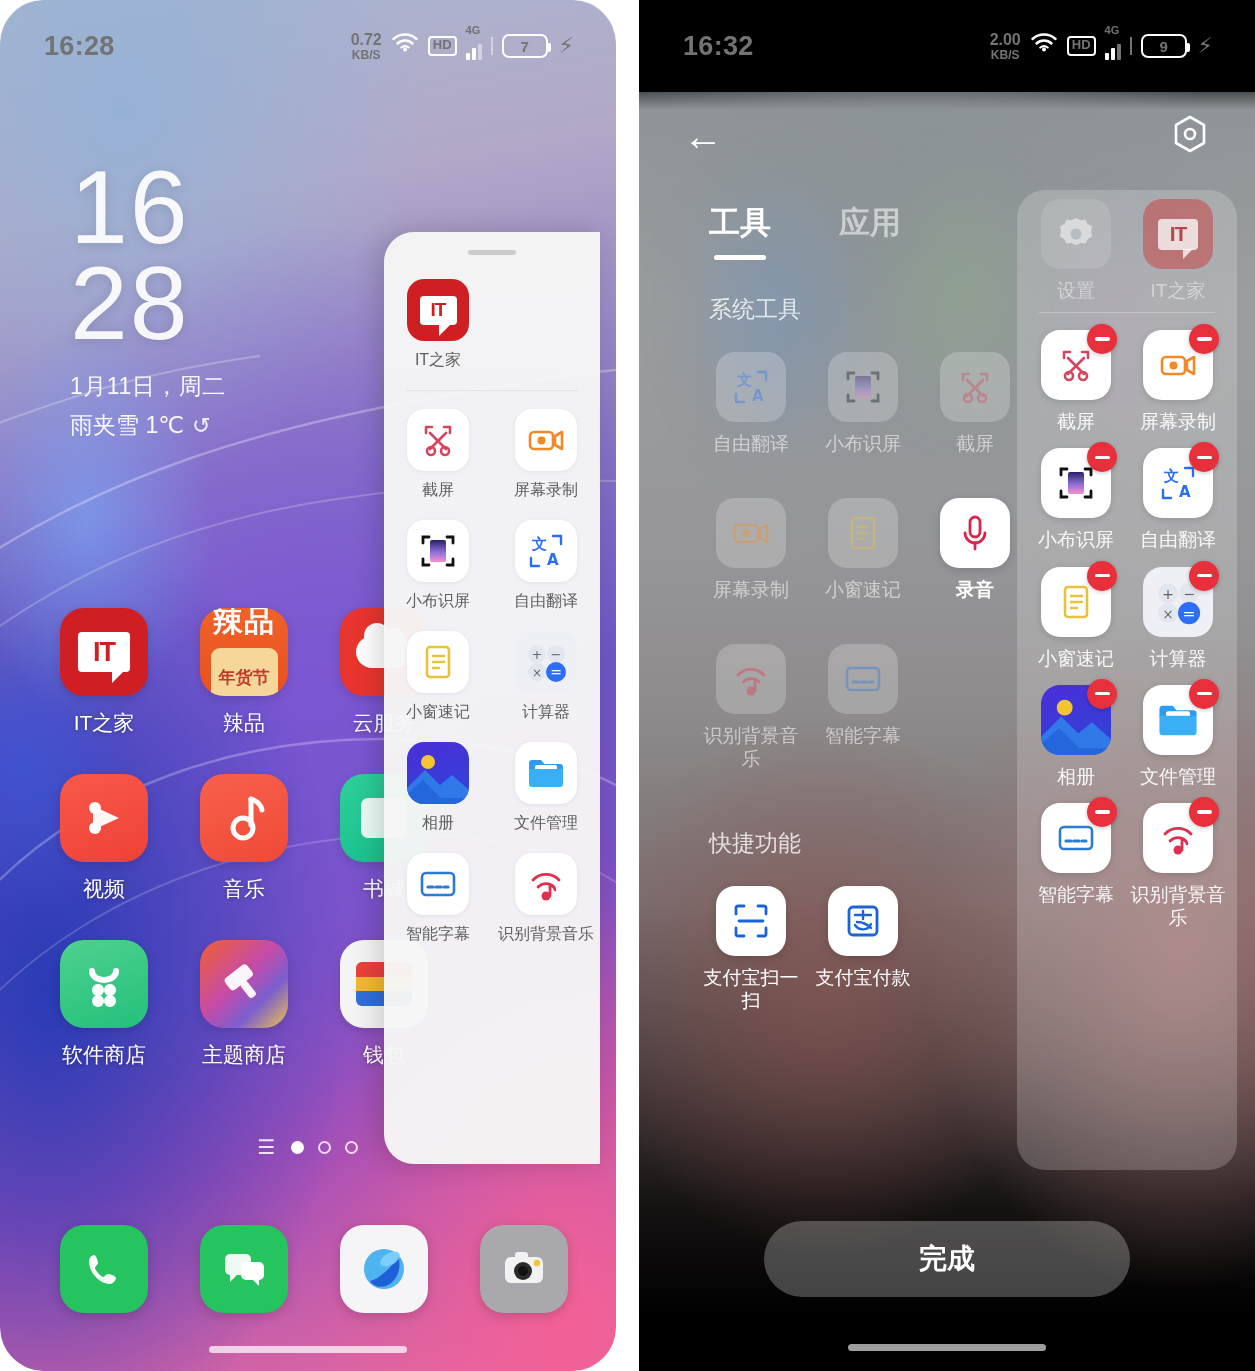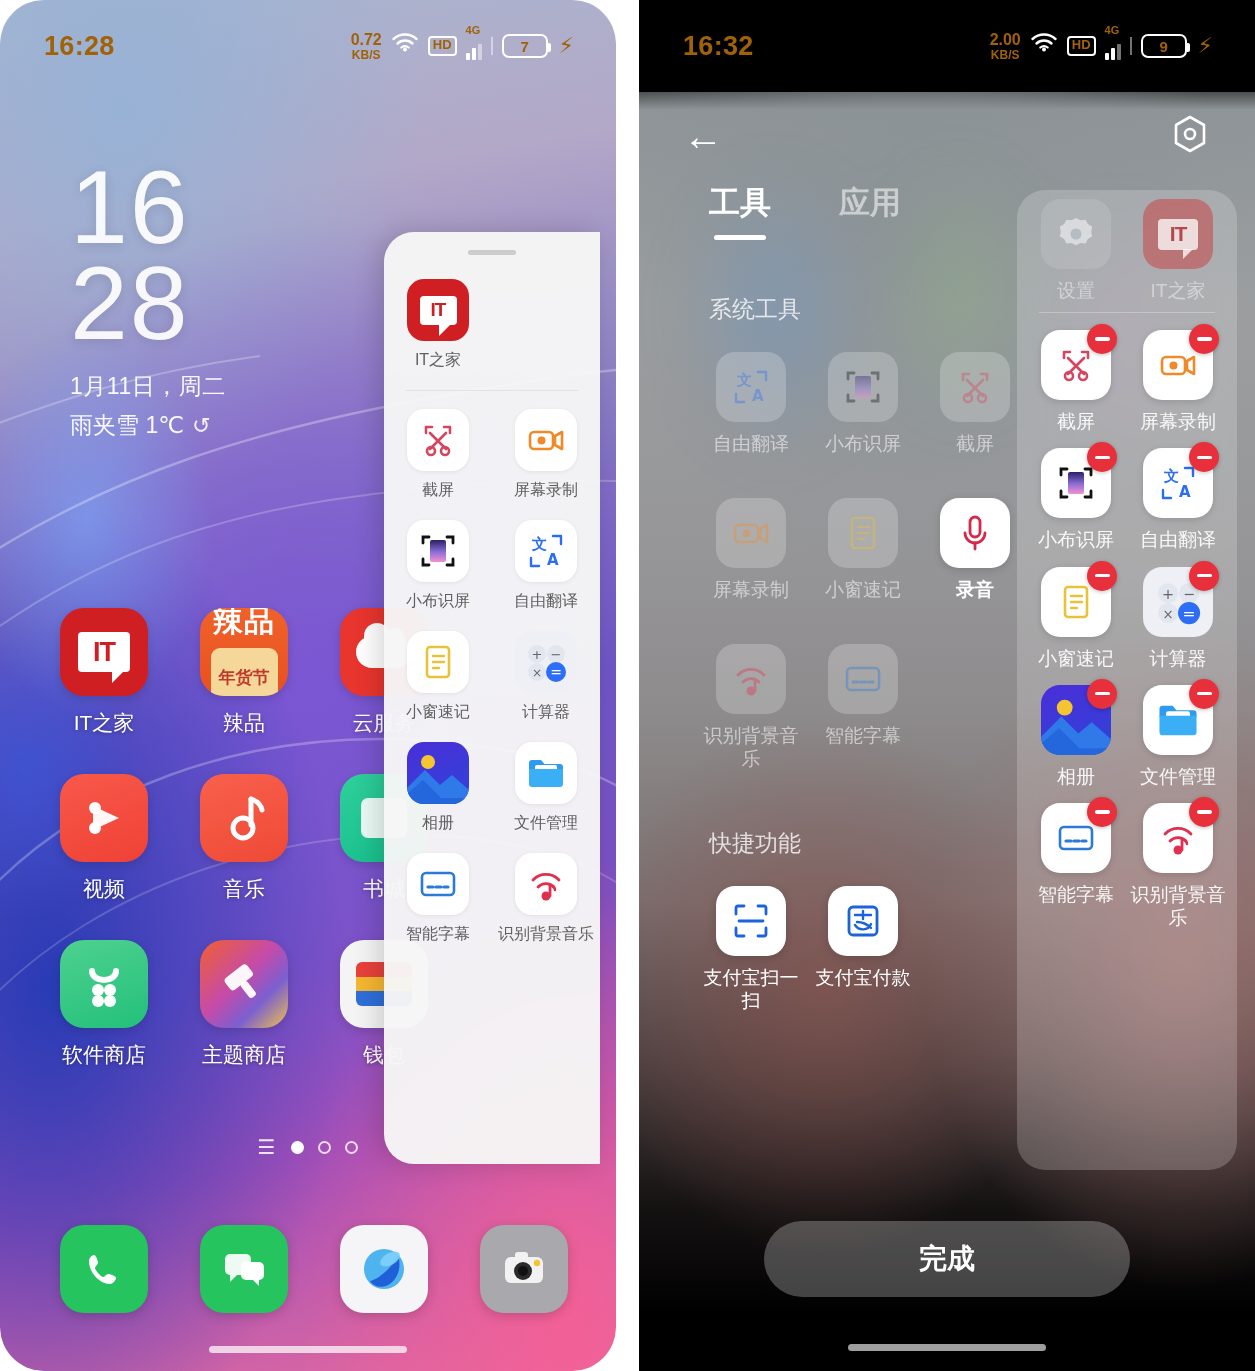--- a/index.html
+++ b/index.html
@@ -60,21 +60,21 @@
       radial-gradient(ellipse 18% 45% at 78% 50%, rgba(190,150,190,0.30) 0%, rgba(190,150,190,0) 70%);
     filter: blur(26px);
   }
 
   
   .statusbar {
     position: absolute; top: 0; left: 0; right: 0;
     height: 92px;
     display: flex; align-items: center; justify-content: space-between;
     padding: 0 42px 0 44px;
-    color: #a16207; z-index: 40;
+    color: #737373; z-index: 40;
   }
   .sb-left-bg { background: transparent; }
   .sb-right-bg { background: #000; border-radius: 40px 40px 0 0;}
   .sb-time { font-size: 27px; font-weight: 700; letter-spacing: .3px; }
   .sb-icons { display: flex; align-items: center; gap: 9px; }
   .netspeed { display:flex; flex-direction:column; align-items:center; line-height:1; font-weight:700;}
   .netspeed .n1 { font-size: 16px; }
   .netspeed .n2 { font-size: 12px; margin-top:1px; }
   .ic { display:inline-block; }
   .hd-badge {
@@ -172,21 +172,21 @@
 
   
   .tile-white{background:#fff;box-shadow:0 1px 4px rgba(0,0,0,.07);}
   .ic-oppo{background:linear-gradient(160deg,#34cf9a,#19ba86);display:flex;align-items:center;justify-content:center;}
 
   
   .topbar-r{position:absolute;top:92px;left:0;right:0;height:88px;display:flex;align-items:center;justify-content:space-between;padding:0 44px;z-index:20;}
   .back-arrow{color:#fff;font-size:40px;font-weight:300;line-height:1;}
   .tabs-r{position:absolute;top:182px;left:70px;display:flex;gap:68px;z-index:20;}
   .tab{display:flex;flex-direction:column;align-items:center;}
-  .tab .tl{font-size:31px;font-weight:700;color:rgba(255,255,255,.55);}
+  .tab .tl{font-size:31px;font-weight:700;color:rgba(255,255,255,.55);margin-top:20px;}
   .tab.active .tl{color:#fff;}
   .tab .ul{margin-top:11px;width:52px;height:5px;border-radius:3px;background:transparent;}
   .tab.active .ul{background:#fff;}
 
   .sec-title{position:absolute;left:70px;font-size:23px;color:rgba(255,255,255,.78);z-index:18;}
   .rgrid{position:absolute;left:56px;display:grid;grid-template-columns:repeat(3,112px);z-index:18;}
   .rcell{width:112px;height:146px;display:flex;flex-direction:column;align-items:center;padding-top:6px;}
   .rc-ic{width:70px;height:70px;border-radius:19px;display:flex;align-items:center;justify-content:center;overflow:hidden;position:relative;}
   .rc-ic.dim{background:rgba(255,255,255,.22);}
   .rc-ic.lit{background:#fff;box-shadow:0 2px 8px rgba(0,0,0,.15);}

